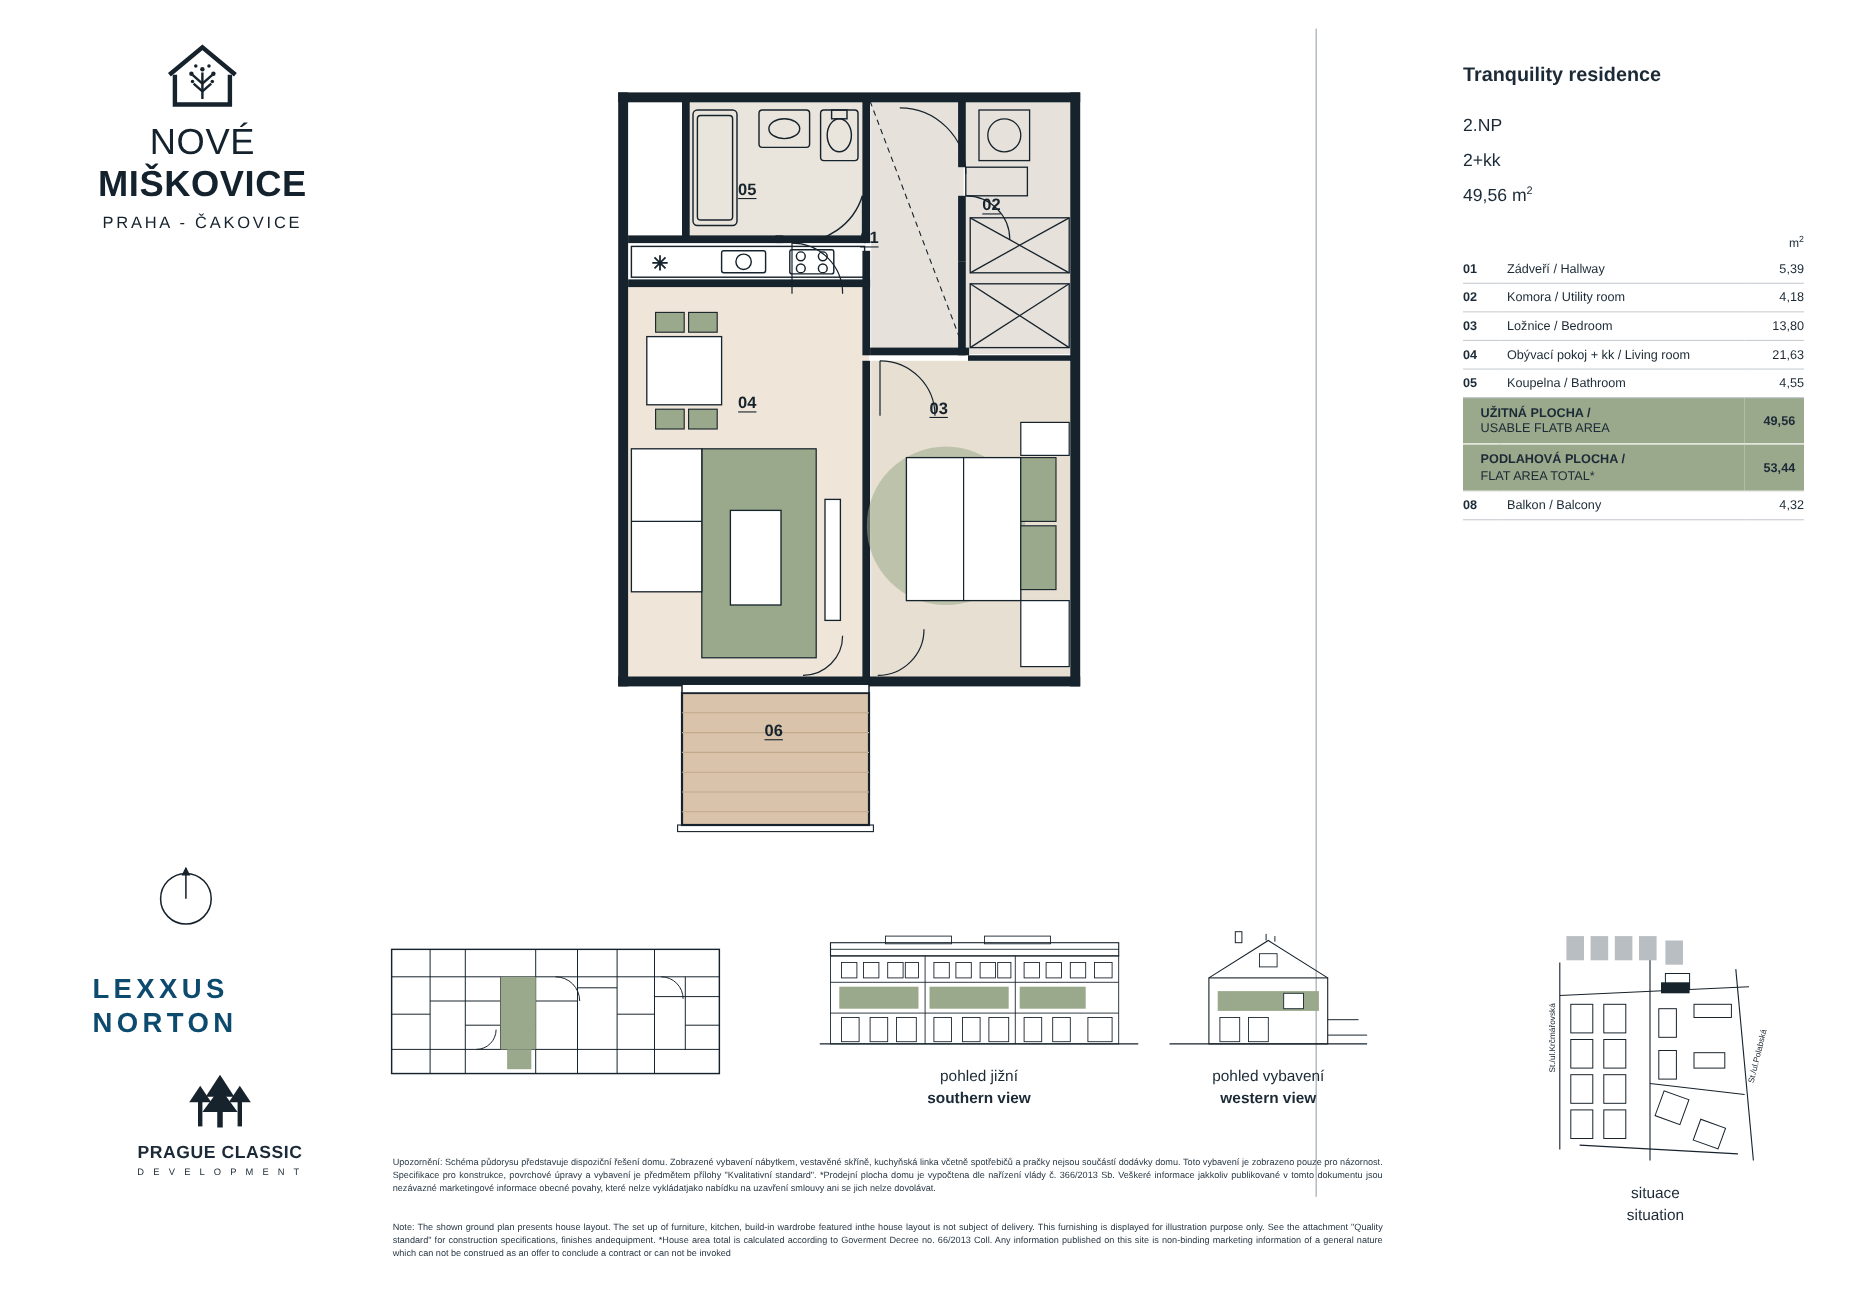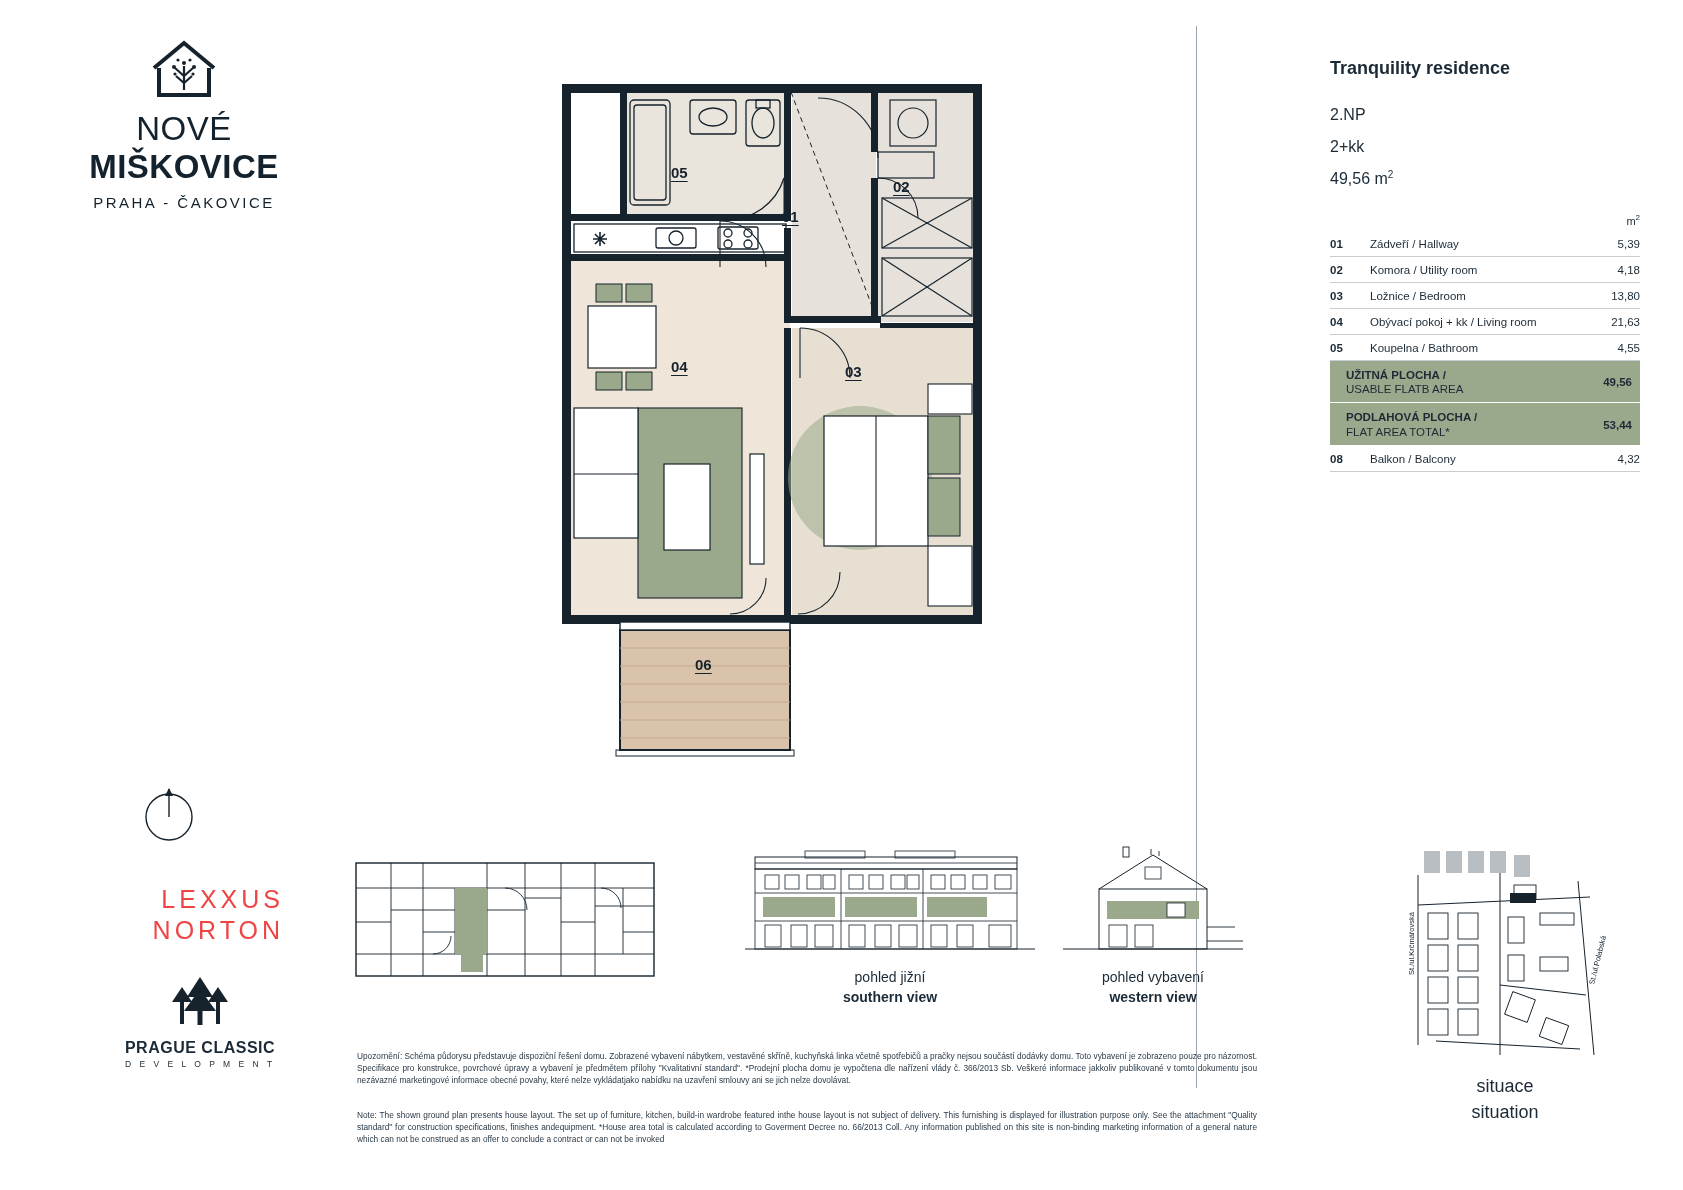--- a/index.html
+++ b/index.html
@@ -29,22 +29,22 @@
   .brand-title .light { font-weight:400; }
   .brand-sub {
     margin-top:8px; font-size:15px; letter-spacing:2.5px; color:#14222d; font-weight:400;
   }
 
   
   .compass { position:absolute; left:140px; top:785px; }
 
   
   .lexxus {
-    position:absolute; left:84px; top:884px; width:200px; text-align:right;
-    font-size:25px; font-weight:400; letter-spacing:4px; line-height:1.25; color:#ef4444;
+    position:absolute; left:84px; top:884px; width:200px; text-align:left;
+    font-size:25px; font-weight:700; letter-spacing:4px; line-height:1.25; color:#0c4a6e;
   }
   
   .pcd { position:absolute; left:110px; top:975px; width:180px; text-align:center; }
   .pcd-name { font-size:16px; font-weight:700; letter-spacing:0.5px; margin-top:4px; }
   .pcd-sub { font-size:8.5px; letter-spacing:3px; margin-top:2px; }
 
   
   .plan { position:absolute; left:560px; top:78px; width:470px; height:660px; }
   .plan svg { display:block; }
   .room-label {
@@ -74,21 +74,21 @@
   tr.sum td.nm .l2 { font-weight:400; }
   tr.sum td.val { font-weight:700; padding-right:8px; }
   tr.sum td.num { padding-left:16px; }
 
   
   .keyplan { position:absolute; left:355px; top:862px; }
   .views { position:absolute; left:745px; top:845px; }
   .view-cap { text-align:center; font-size:14px; line-height:1.45; margin-top:8px; }
   .view-cap .b { font-weight:700; }
   .situation { position:absolute; left:1380px; top:845px; width:250px; }
-  .sit-cap { text-align:center; font-size:18px; line-height:1.45; margin-top:4px; }
+  .sit-cap { text-align:center; font-size:14px; line-height:1.45; margin-top:4px; }
 
   
   .note {
     position:absolute; width:900px; font-size:8.3px; line-height:1.45; color:#2a3946;
     text-align:justify;
   }
   .note1 { left:357px; top:1050px; }
   .note2 { left:357px; top:1109px; }
 </style>
 </head>

